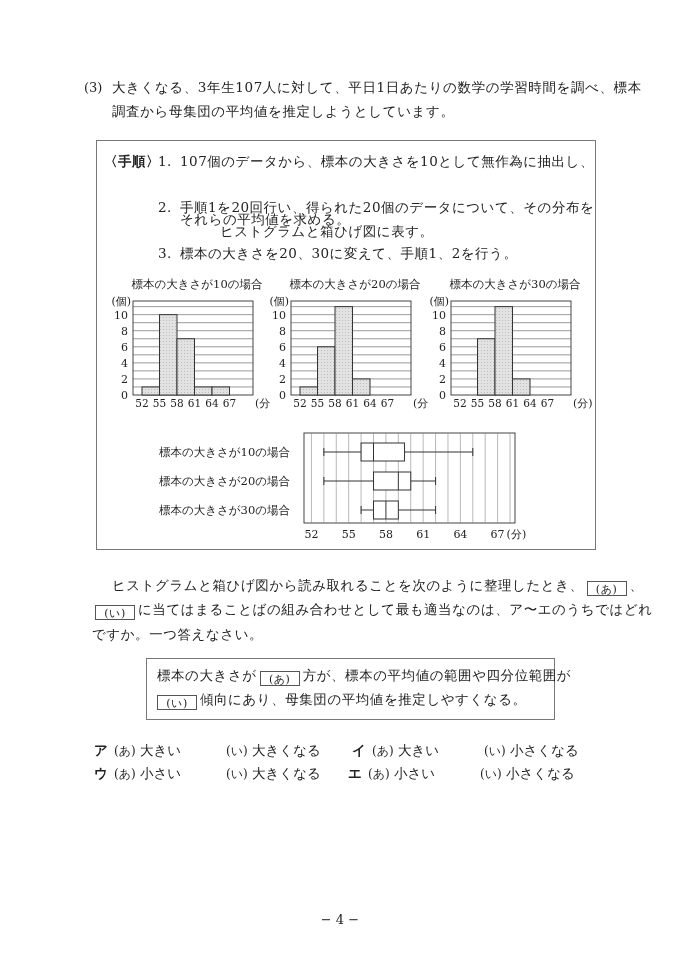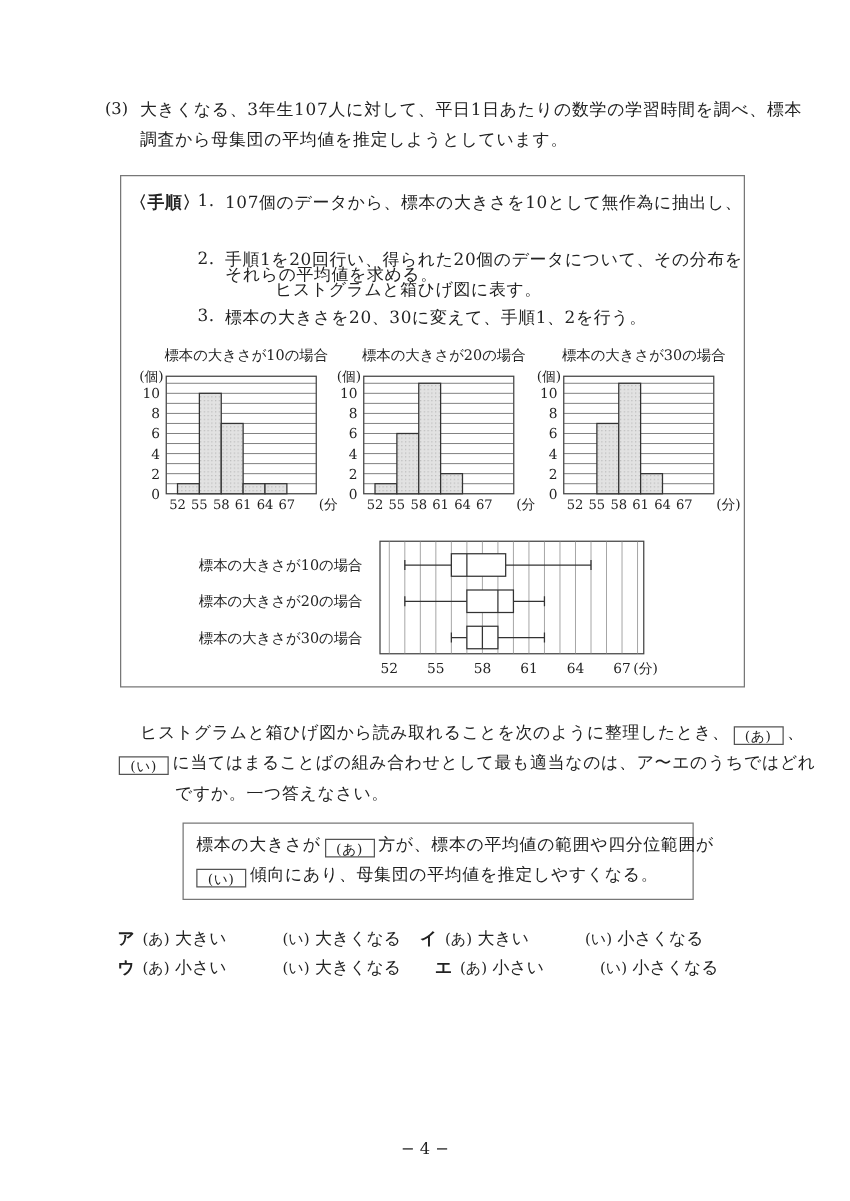--- a/index.html
+++ b/index.html
@@ -206,34 +206,34 @@
     <rect x="223.50588235294117" y="73" width="24.823529411764696" height="18" fill="#fff" stroke="#333" stroke-width="1"></rect>
     <line x1="235.9176470588235" x2="235.9176470588235" y1="73" y2="91" stroke="#333" stroke-width="1"></line>
   </svg>
 
 <div class="abs body-text" style="left:112px;top:577px;">
   <span>ヒストグラムと箱ひげ図から読み取れることを次のように整理したとき、</span><span class="blank">(あ)</span><span>、</span>
 </div>
 <div class="abs body-text" style="left:92px;top:601px;">
   <span class="blank">(い)</span><span>に当てはまることばの組み合わせとして最も適当なのは、ア〜エのうちではどれ</span>
 </div>
-<div class="abs body-text" style="left:92px;top:626px;margin-left:48px;">ですか。一つ答えなさい。</div>
+<div class="abs body-text" style="left:92px;top:626px;">ですか。一つ答えなさい。</div>
 
 <div class="abs inner-box"></div>
 <div class="abs body-text" style="left:157px;top:667px;">
   <span>標本の大きさが</span><span class="blank">(あ)</span><span>方が、標本の平均値の範囲や四分位範囲が</span>
 </div>
 <div class="abs body-text" style="left:154px;top:691px;">
   <span class="blank">(い)</span><span>傾向にあり、母集団の平均値を推定しやすくなる。</span>
 </div>
 
 <div class="abs choice" style="left:94px;top:742px;">
   <span class="k">ア</span><span class="p">(あ)</span><span class="v">大きい</span><span class="p">(い)</span><span>大きくなる</span>
 </div>
-<div class="abs choice" style="left:336px;top:742px;">
+<div class="abs choice" style="left:352px;top:742px;">
   <span class="k">イ</span><span class="p">(あ)</span><span class="v">大きい</span><span class="p">(い)</span><span>小さくなる</span>
 </div>
 <div class="abs choice" style="left:94px;top:765px;">
   <span class="k">ウ</span><span class="p">(あ)</span><span class="v">小さい</span><span class="p">(い)</span><span>大きくなる</span>
 </div>
 <div class="abs choice" style="left:348px;top:765px;">
   <span class="k">エ</span><span class="p">(あ)</span><span class="v">小さい</span><span class="p">(い)</span><span>小さくなる</span>
 </div>
 
 <div class="abs page-num">− 4 −</div>

